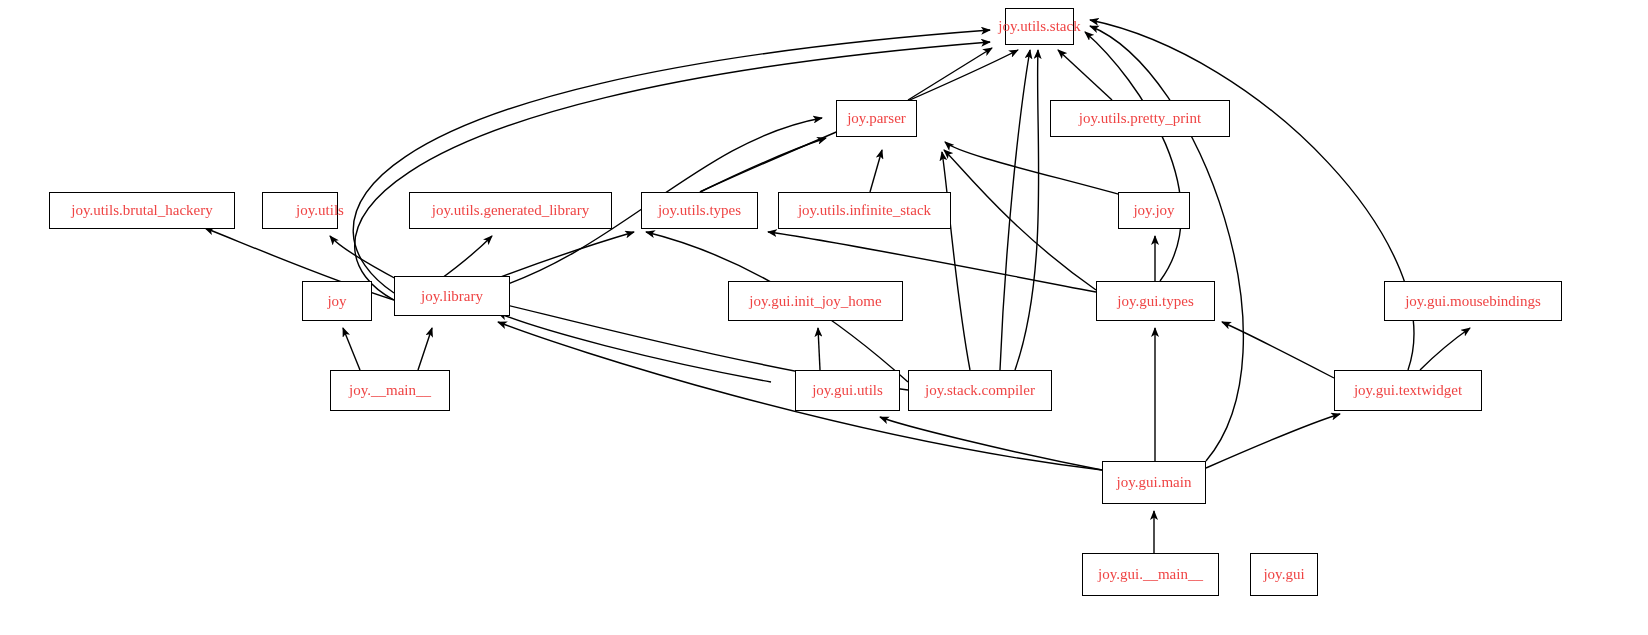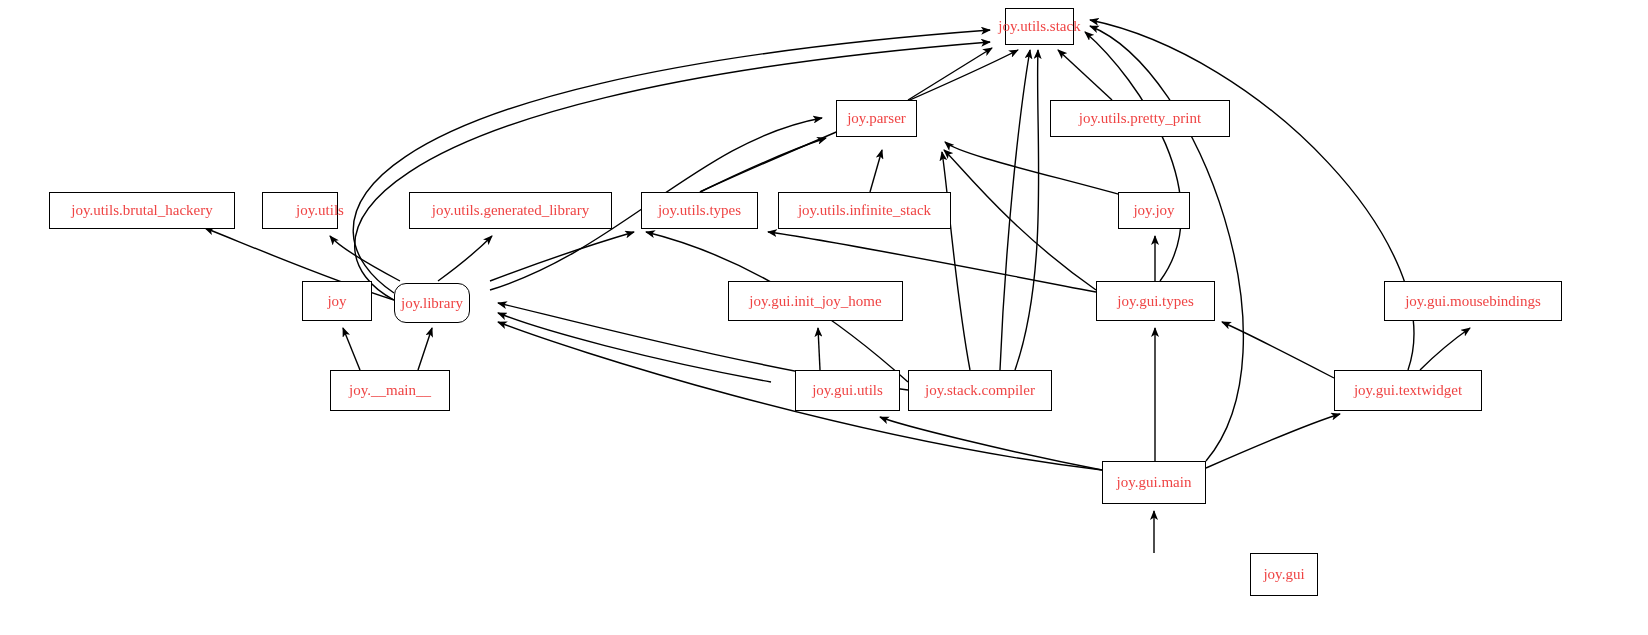--- a/index.html
+++ b/index.html
@@ -138,21 +138,21 @@
   </div>
 
   <div class="node" style="left:1118px; top:192px; width:72px; height:37px;">
     <span class="node-label">joy.joy</span>
   </div>
 
   <div class="node" style="left:302px; top:281px; width:70px; height:40px;">
     <span class="node-label">joy</span>
   </div>
 
-  <div class="node" style="left:394px; top:283px; width:76px; height:40px;border-radius:12px;">
+  <div class="node" style="left:394px; top:276px; width:116px; height:40px;">
     <span class="node-label">joy.library</span>
   </div>
 
   <div class="node" style="left:728px; top:281px; width:175px; height:40px;">
     <span class="node-label">joy.gui.init_joy_home</span>
   </div>
 
   <div class="node" style="left:1096px; top:281px; width:119px; height:40px;">
     <span class="node-label">joy.gui.types</span>
   </div>
@@ -174,18 +174,21 @@
   </div>
 
   <div class="node" style="left:1334px; top:370px; width:148px; height:41px;">
     <span class="node-label">joy.gui.textwidget</span>
   </div>
 
   <div class="node" style="left:1102px; top:461px; width:104px; height:43px;">
     <span class="node-label">joy.gui.main</span>
   </div>
 
+  <div class="node" style="left:1082px; top:553px; width:137px; height:43px;">
+    <span class="node-label">joy.gui.__main__</span>
+  </div>
 
   <div class="node" style="left:1250px; top:553px; width:68px; height:43px;">
     <span class="node-label">joy.gui</span>
   </div>
 
 </div>
 
 </body></html>

